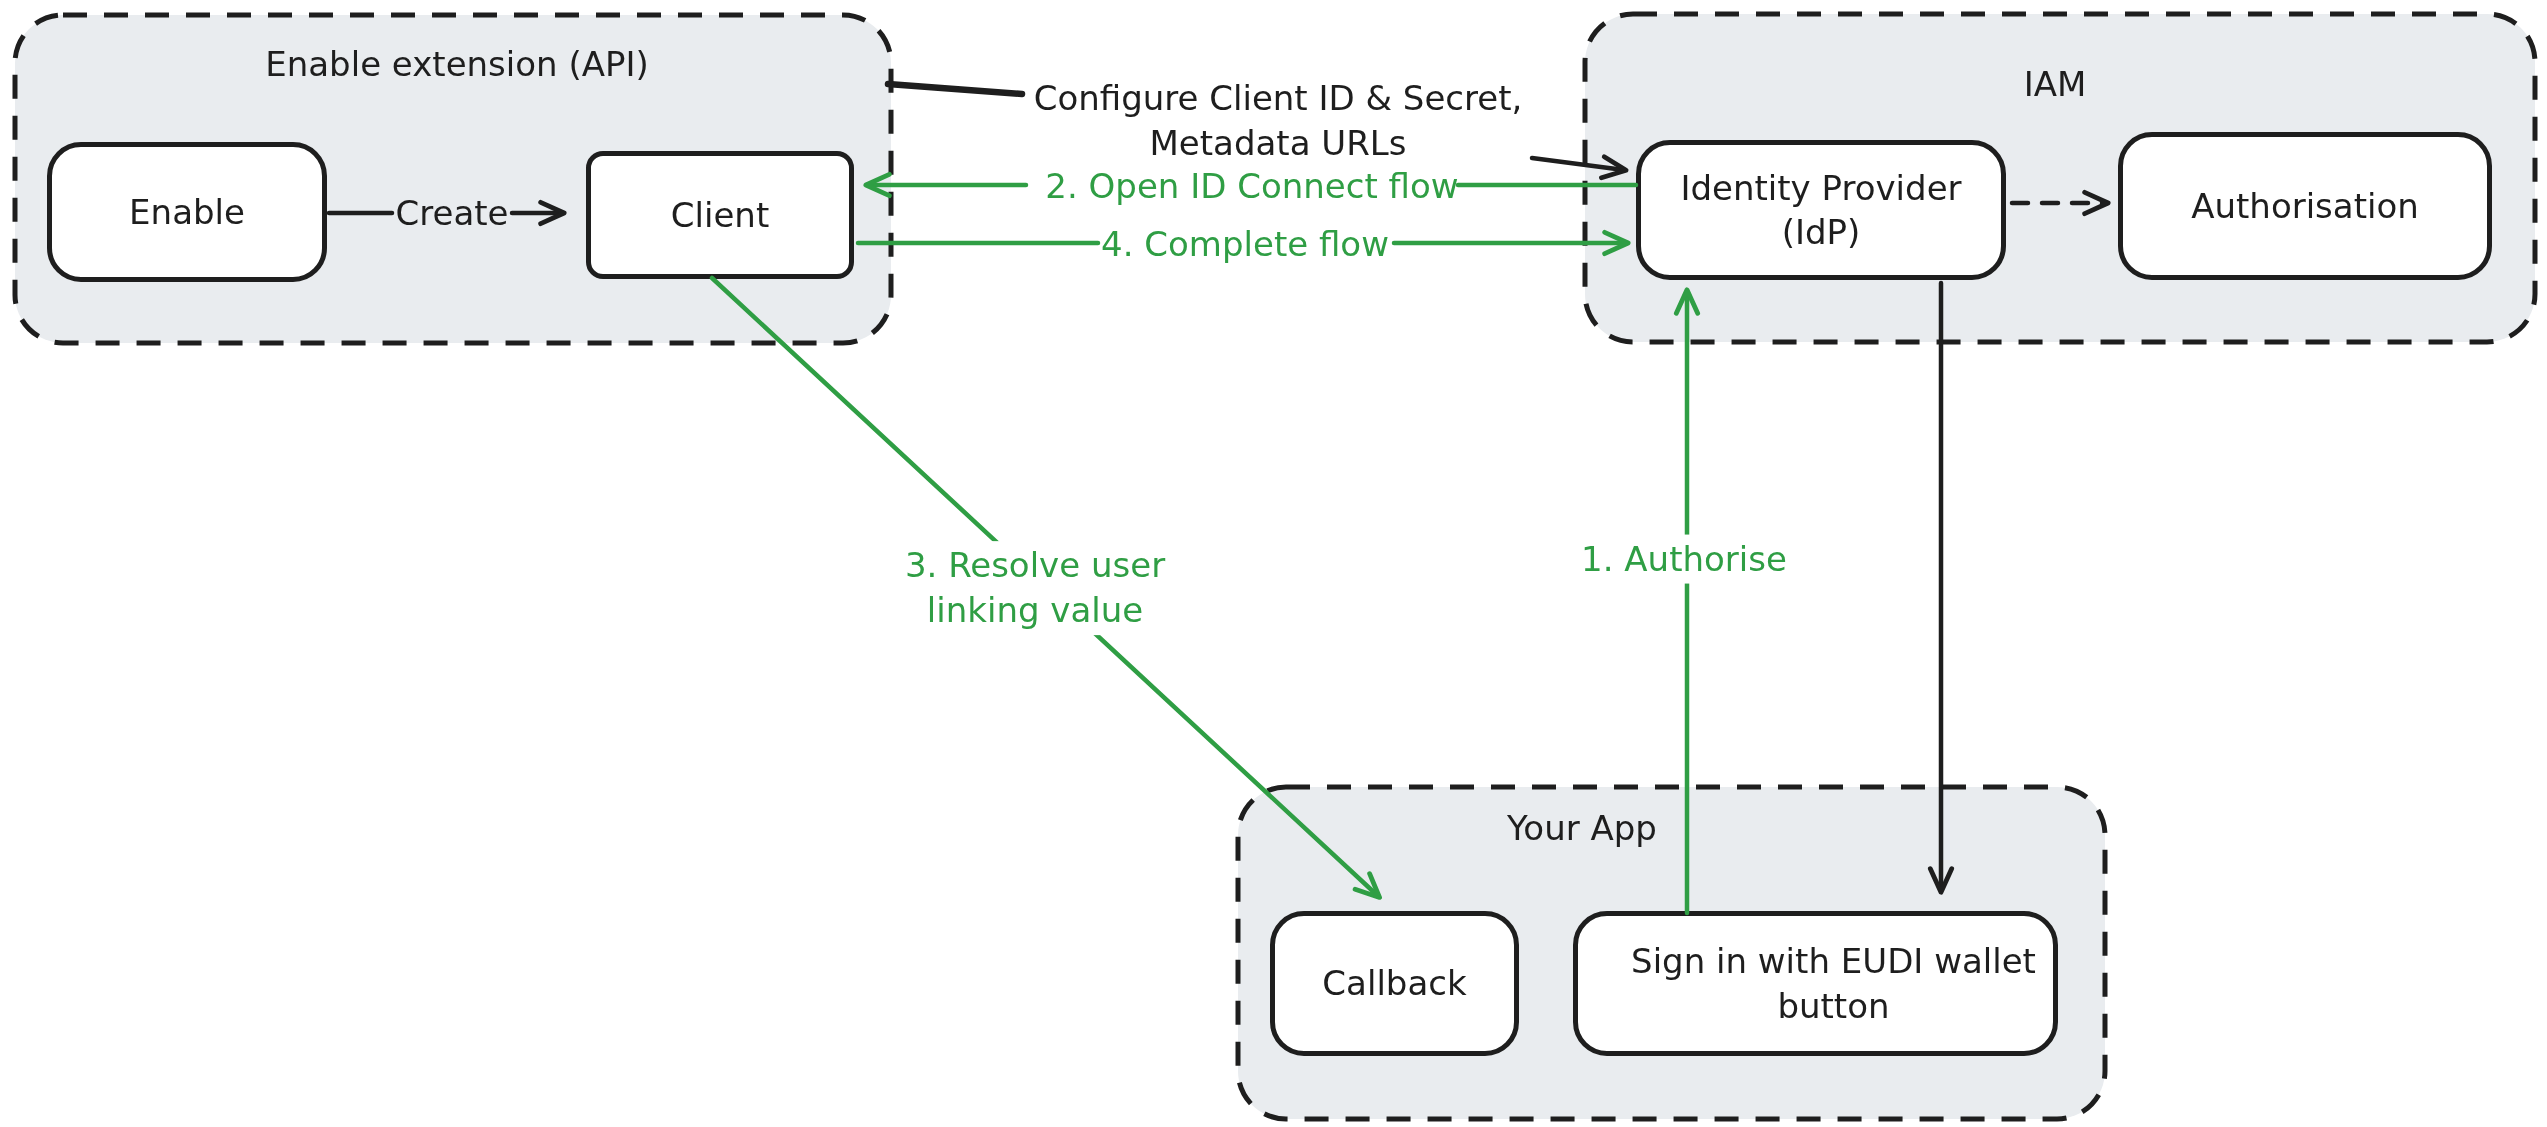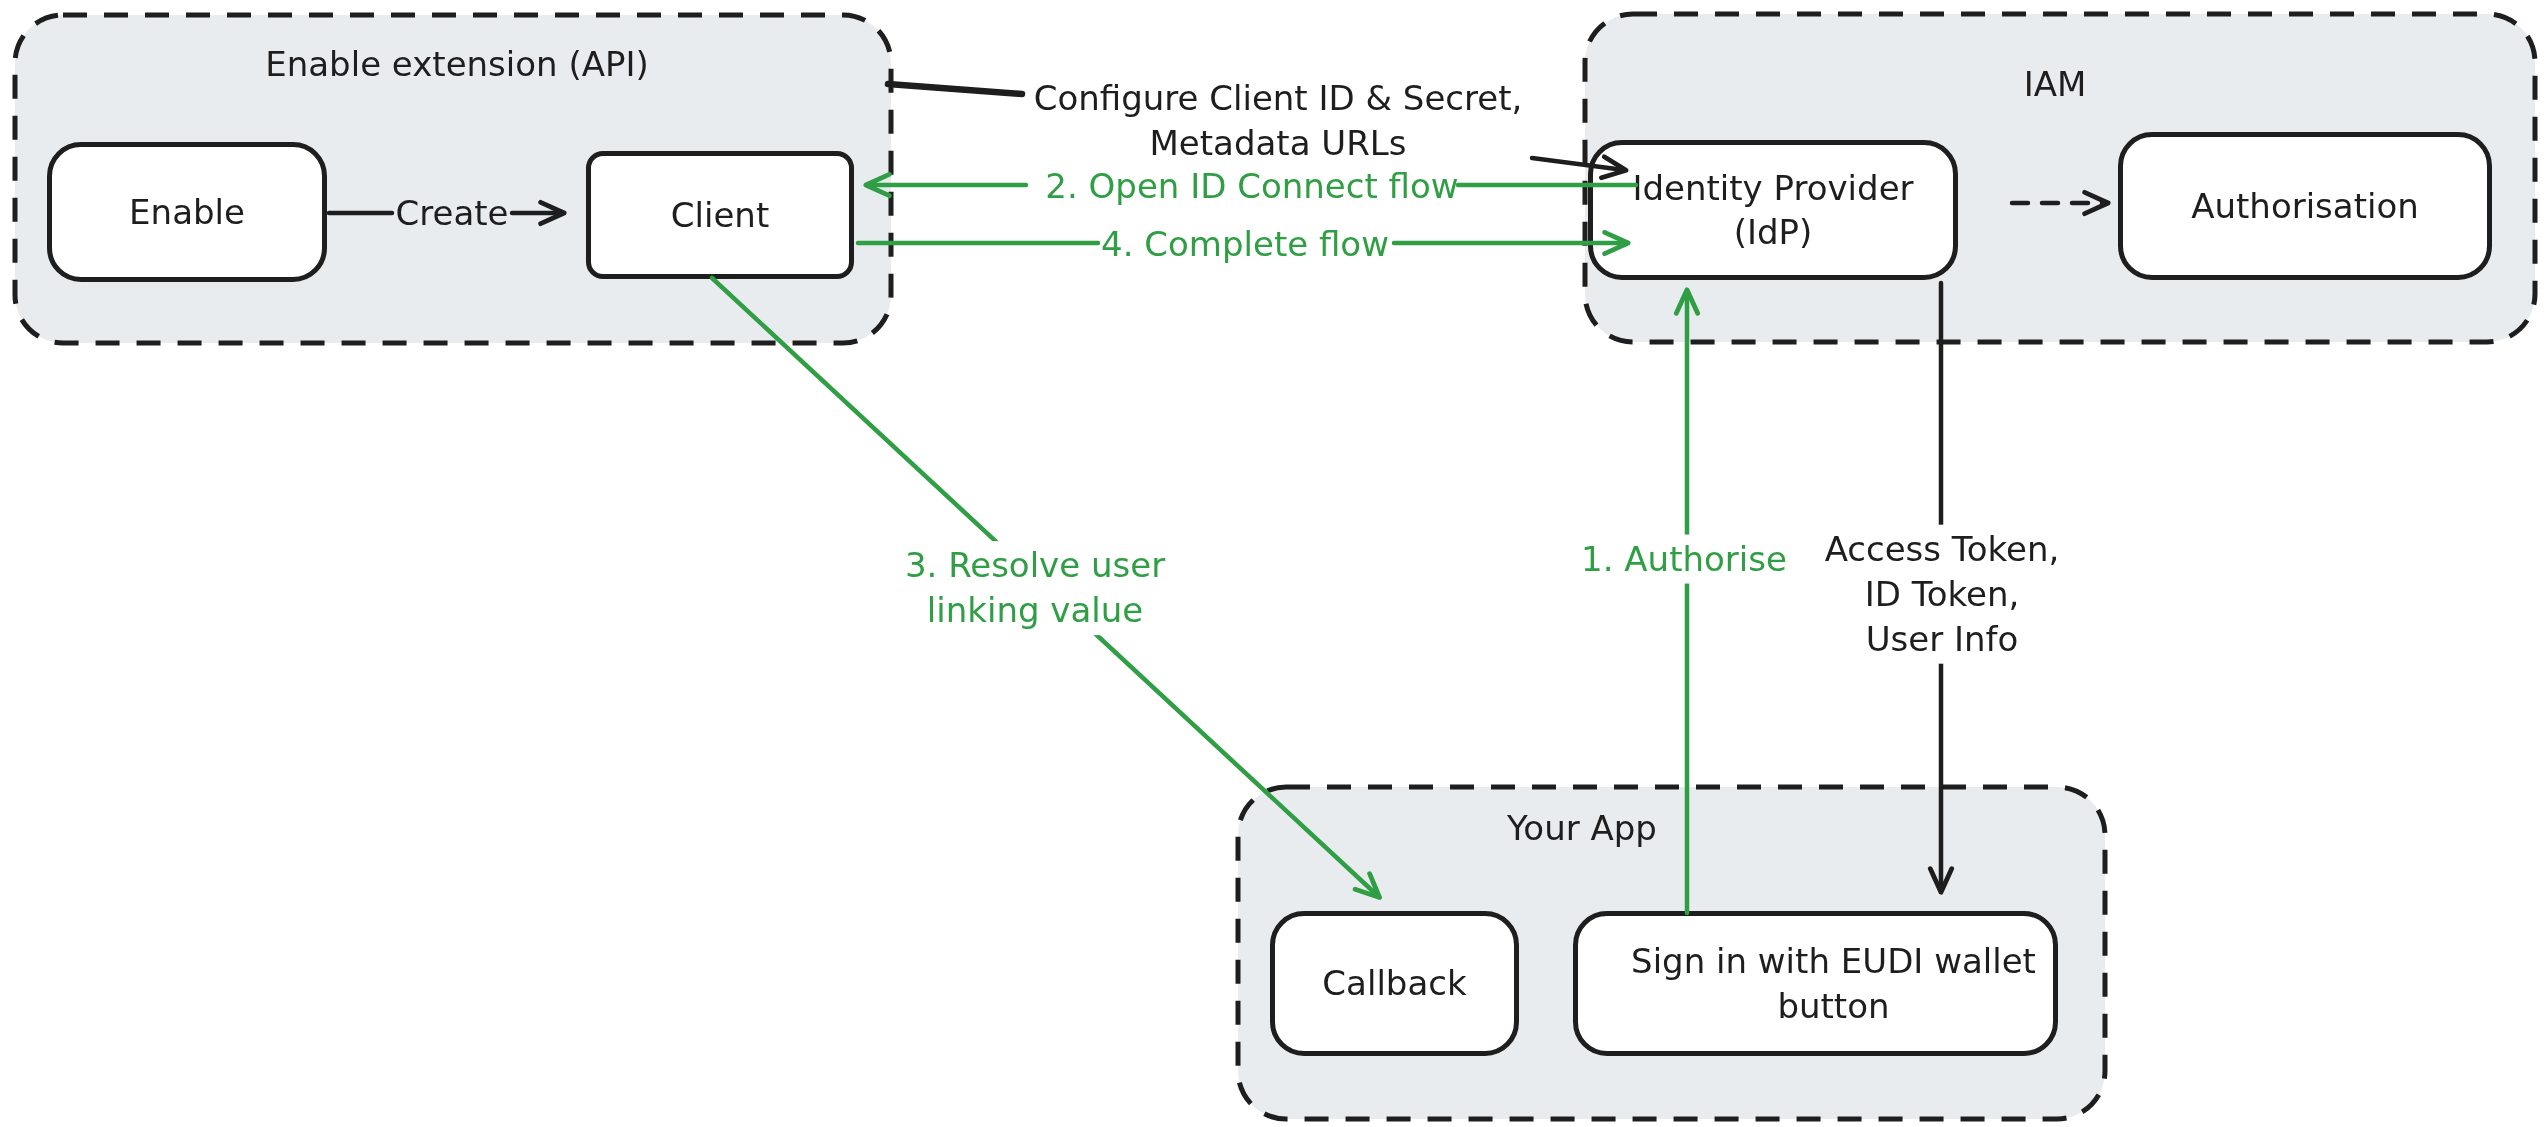--- a/index.html
+++ b/index.html
@@ -60,21 +60,21 @@
     <rect x="1585" y="14" width="950" height="328" rx="48" fill="#e9ecef" stroke="#1e1e1e" stroke-width="5" stroke-dasharray="24 17"></rect>
     <rect x="1238" y="787" width="867" height="332" rx="48" fill="#e9ecef" stroke="#1e1e1e" stroke-width="5" stroke-dasharray="24 17"></rect>
   </svg>
 
   <div class="node" style="left:47px; top:142px; width:280px; height:140px;">
     <span>Enable</span>
   </div>
   <div class="node" style="left:586px; top:151px; width:268px; height:128px;border-radius:17px;">
     <span>Client</span>
   </div>
-  <div class="node" style="left:1588px; top:140px; width:370px; height:140px;">
+  <div class="node" style="left:1636px; top:140px; width:370px; height:140px;">
     <span>Identity Provider
 (IdP)</span>
   </div>
   <div class="node" style="left:2118px; top:132px; width:374px; height:148px;">
     <span>Authorisation</span>
   </div>
   <div class="node" style="left:1270px; top:911px; width:249px; height:145px;">
     <span>Callback</span>
   </div>
   <div class="node" style="left:1573px; top:911px; width:485px; height:145px;padding-left:36px;">
@@ -126,17 +126,14 @@
   <div class="lbl title" style="left:1582px; top:828px;">Your App</div>
 
   <div class="lbl" style="left:452px; top:213px;">Create</div>
   <div class="lbl" style="left:1278px; top:121px;">Configure Client ID &amp; Secret,
 Metadata URLs</div>
   <div class="lbl green" style="left:1240px; top:186px;margin-left:12px;">2. Open ID Connect flow</div>
   <div class="lbl green" style="left:1245px; top:244px;">4. Complete flow</div>
   <div class="lbl green bg-white" style="left:1035px; top:588px;">3. Resolve user
 linking value</div>
   <div class="lbl green bg-white" style="left:1684px; top:559px;">1. Authorise</div>
-  <div class="lbl bg-white" style="left:1942px; top:594px;">Access Token,
-ID Token,
-User Info</div>
 
 </div>
 
 </body></html>

